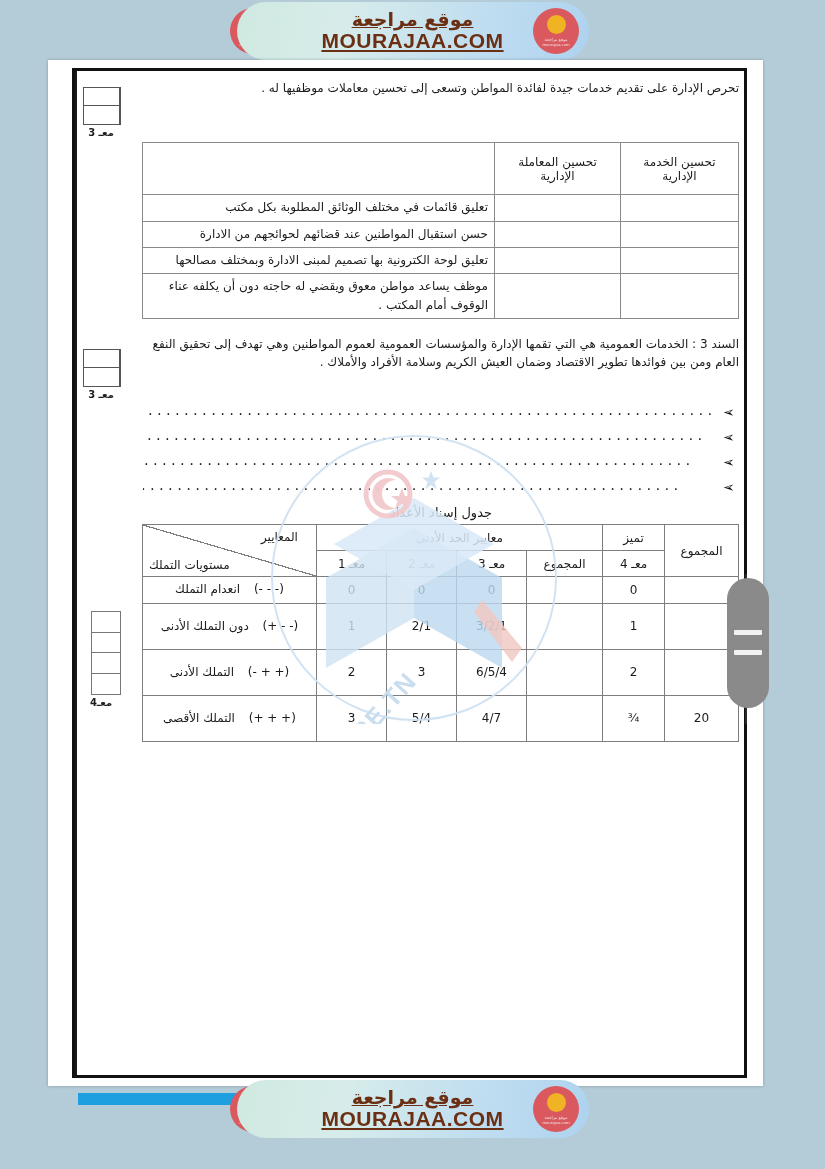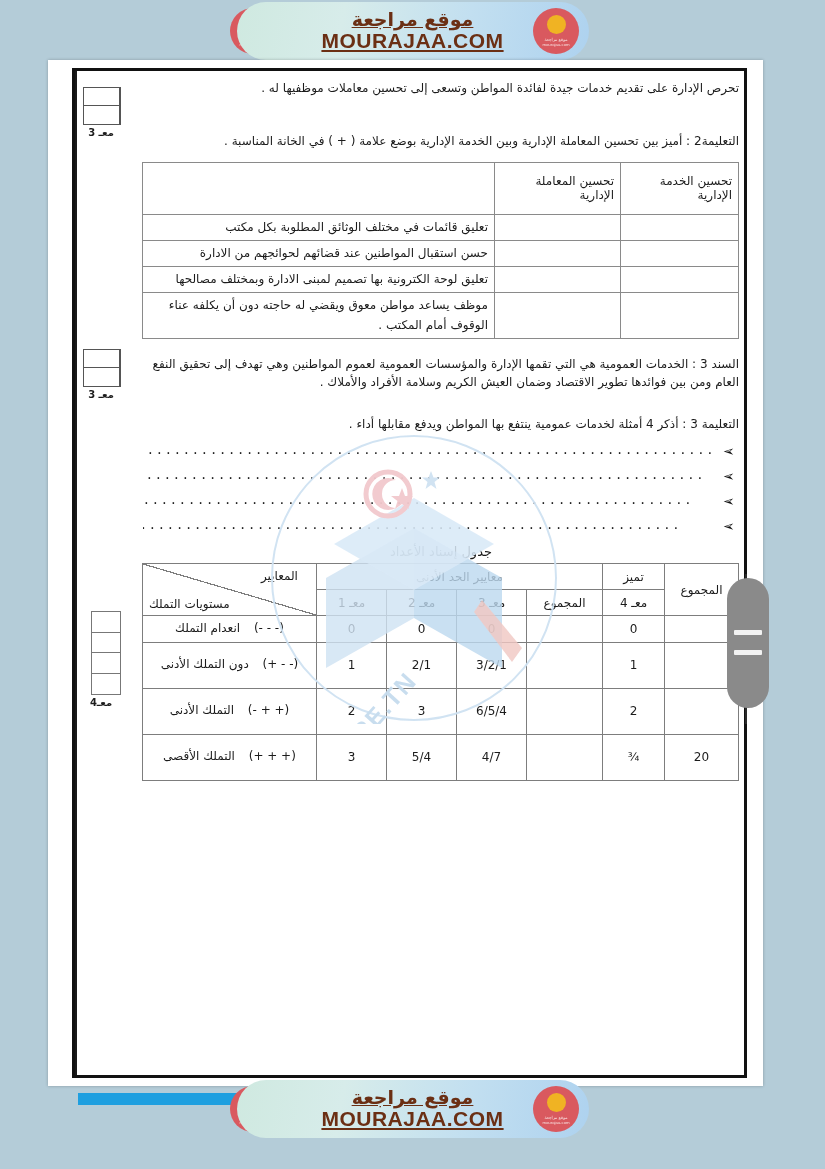--- a/index.html
+++ b/index.html
@@ -158,21 +158,21 @@
   }
   table.doc-table td, table.doc-table th {
     border: 1px solid #8a8a8a;
     font-family: "DejaVu Sans", sans-serif;
     font-size: 12px;
     color: #1b1b1b;
     vertical-align: top;
     padding: 3px 6px;
     font-weight: normal;
   }
-  #classify-table th { text-align: right; height: 52px; vertical-align: middle; }
+  #classify-table th { text-align: center; height: 52px; vertical-align: middle; }
   #classify-table td.stmt { text-align: right; line-height: 1.6; }
   #classify-table td.tick { }
 
   
   .answer-line {
     display: flex; align-items: center;
     direction: rtl;
     margin-top: 9px;
     padding-right: 4px;
   }
@@ -349,21 +349,20 @@
           </div>
         <div class="mark-label">معـ4</div>
       </div>
 
       <div id="doc-body">
 
         <div class="para">تحرص الإدارة على تقديم خدمات جيدة لفائدة المواطن وتسعى إلى تحسين معاملات موظفيها له .</div>
 
         <div style="height:34px"></div>
 
-        <div class="para">التعليمة2 : أميز بين تحسين المعاملة الإدارية وبين الخدمة الإدارية بوضع علامة ( + ) في الخانة المناسبة .</div>
 
         <div style="height:10px"></div>
 
         <table class="doc-table" id="classify-table">
           <colgroup>
               <col style="width:118px">
               <col style="width:126px">
               <col>
             </colgroup>
           <thead>
@@ -396,21 +395,20 @@
             </tr>
           </tbody>
         </table>
 
         <div style="height:16px"></div>
 
         <div class="para tight">السند 3 : الخدمات العمومية هي التي تقمها الإدارة والمؤسسات العمومية لعموم المواطنين وهي تهدف إلى تحقيق النفع العام ومن بين فوائدها تطوير الاقتصاد وضمان العيش الكريم وسلامة الأفراد والأملاك .</div>
 
         <div style="height:24px"></div>
 
-        <div class="para">التعليمة 3 : أذكر 4 أمثلة لخدمات عمومية ينتفع بها المواطن ويدفع مقابلها أداء .</div>
 
         <div class="answer-line">
           <span class="bullet-arrow">➢</span>
           <span class="dots">..........................................................................................................</span>
         </div>
         <div class="answer-line indent-1">
           <span class="bullet-arrow">➢</span>
           <span class="dots">..........................................................................................................</span>
         </div>
         <div class="answer-line indent-2">

